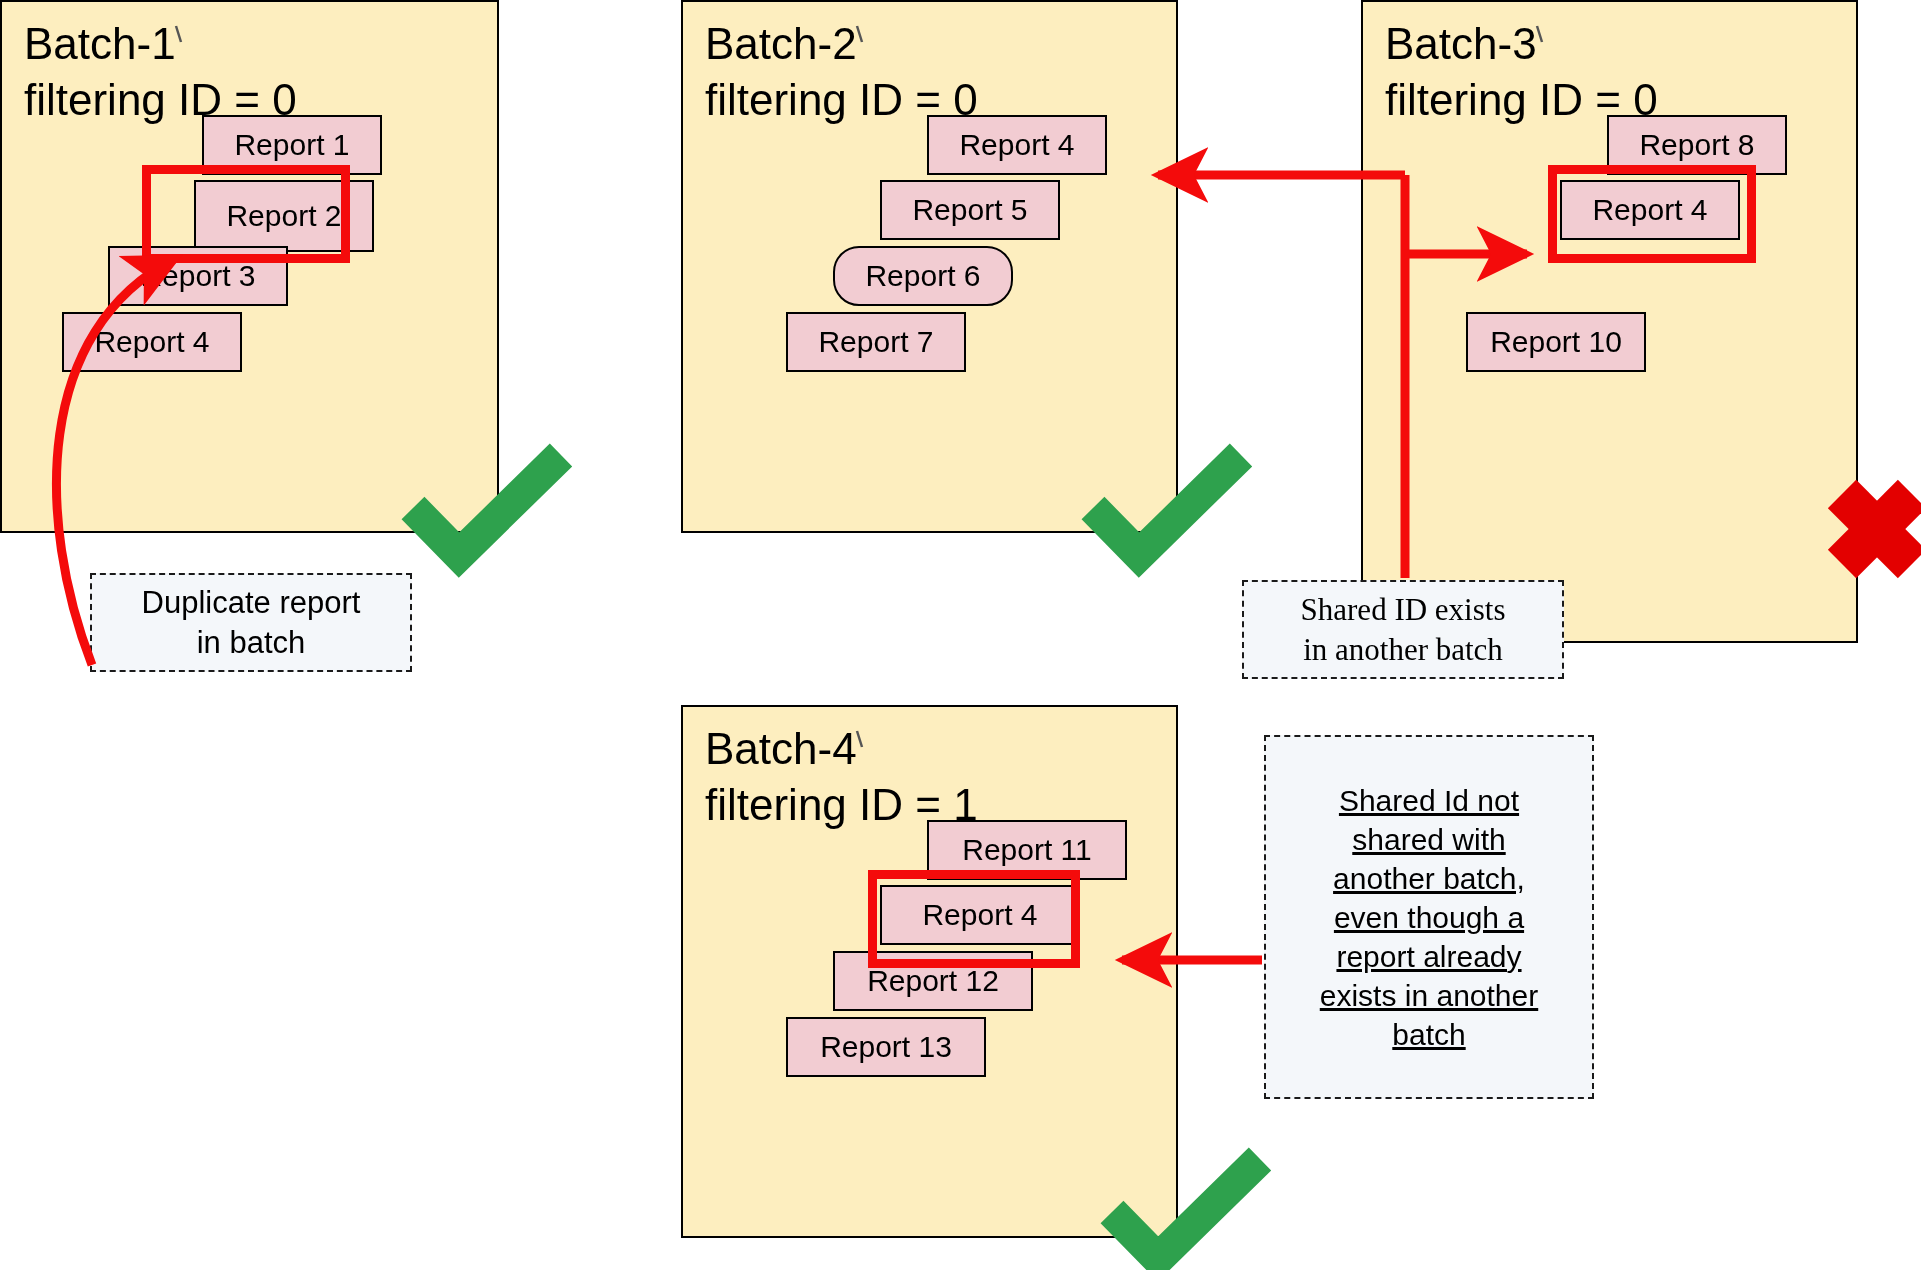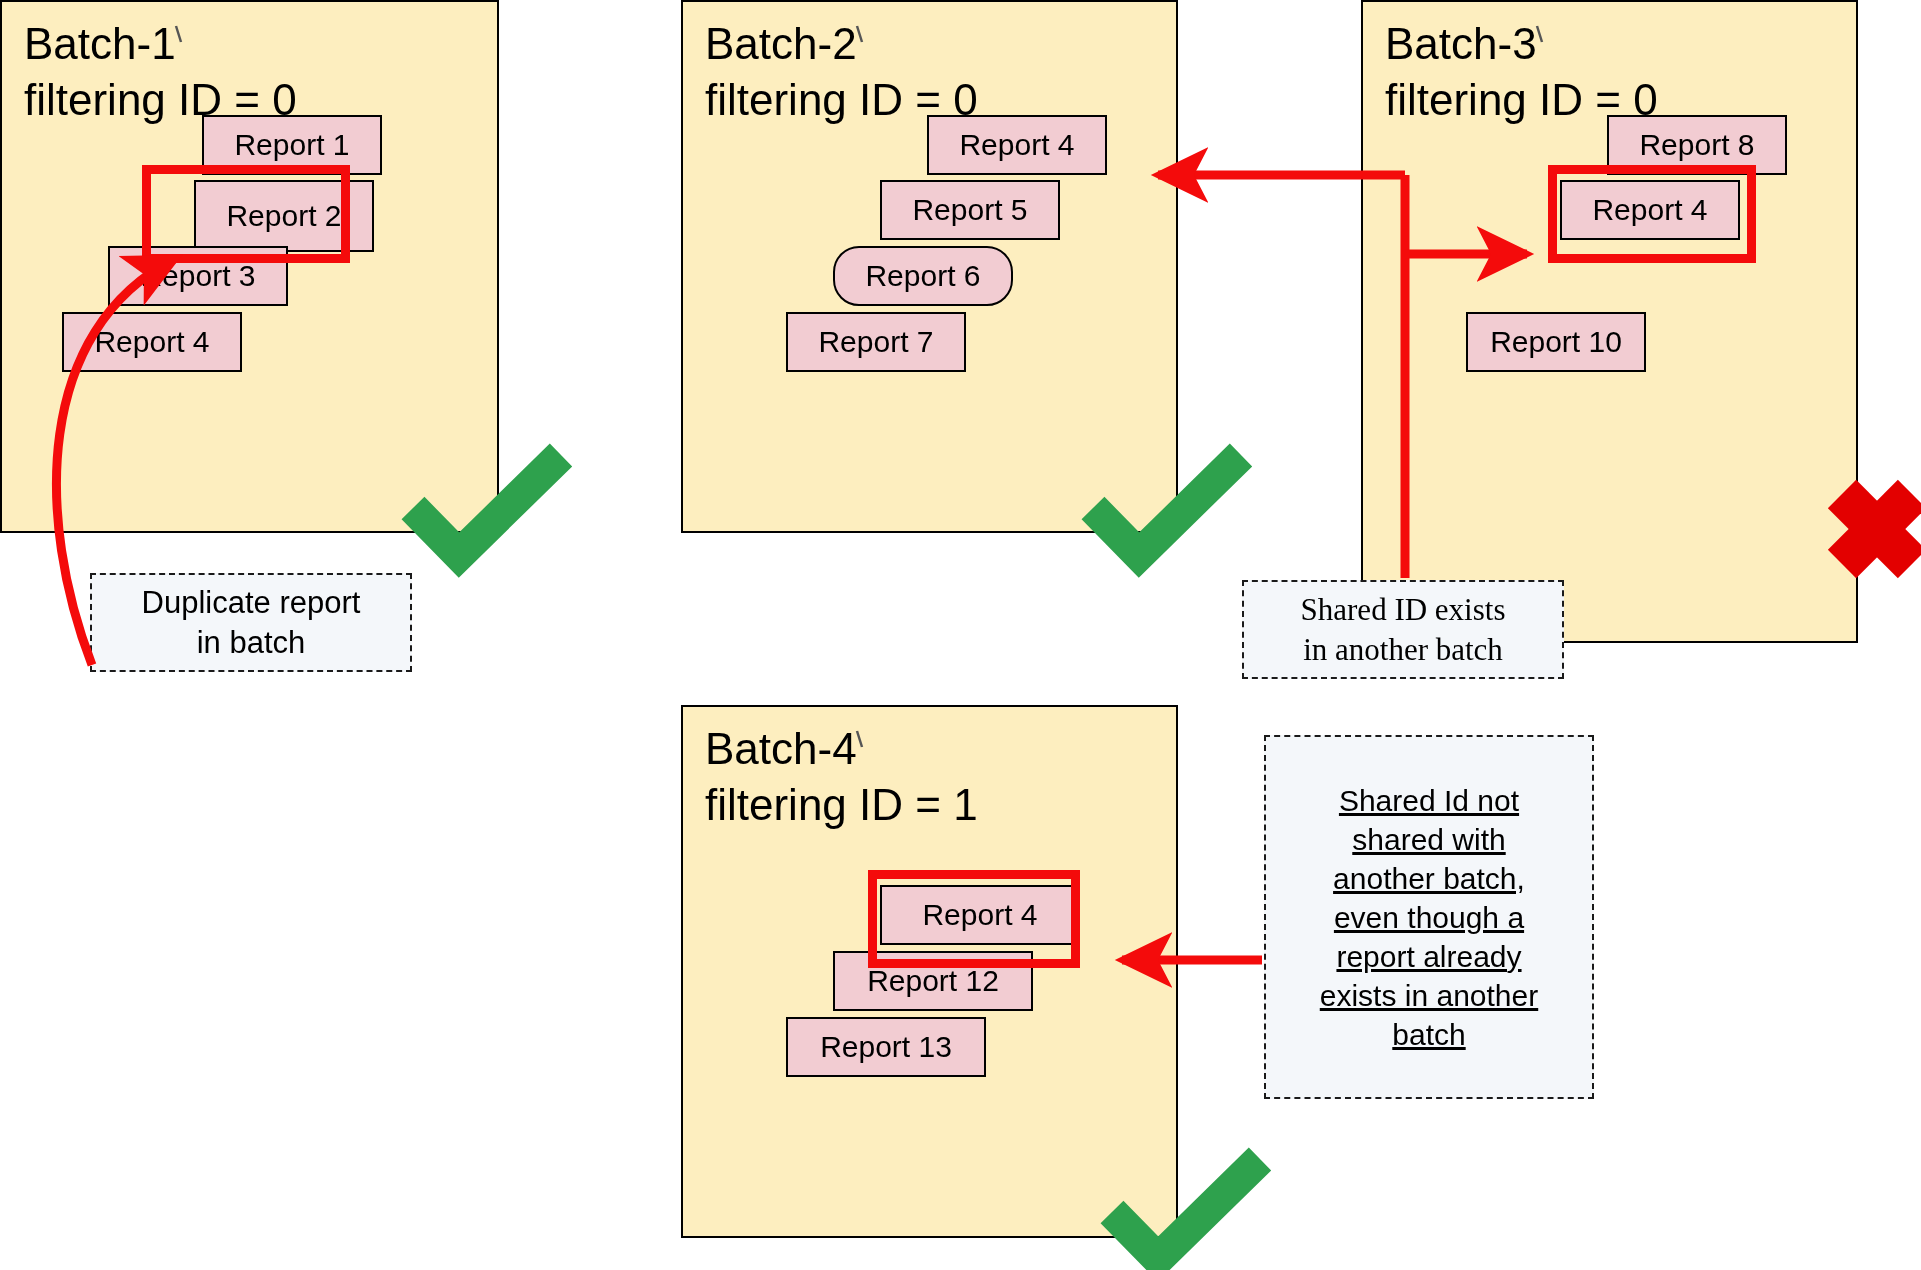--- a/index.html
+++ b/index.html
@@ -104,20 +104,21 @@
 filtering ID = 0</div>
     <div class="card" style="left:244px; top:113px; width:180px; height:60px;">Report 8</div>
     <div class="card" style="left:197px; top:178px; width:180px; height:60px;">Report 4</div>
     <div class="card" style="left:103px; top:310px; width:180px; height:60px;">Report 10</div>
     <div class="hl-box" style="left:185px; top:163px; width:208px; height:98px;"></div>
   </div>
 
   <div class="batch" style="left:681px; top:705px; width:497px; height:533px;">
     <div class="batch-title">Batch-4
 filtering ID = 1</div>
+    <div class="card" style="left:244px; top:113px; width:200px; height:60px;">Report 11</div>
     <div class="card" style="left:197px; top:178px; width:200px; height:60px;">Report 4</div>
     <div class="card" style="left:150px; top:244px; width:200px; height:60px;">Report 12</div>
     <div class="card" style="left:103px; top:310px; width:200px; height:60px;">Report 13</div>
     <div class="hl-box" style="left:185px; top:163px; width:212px; height:98px;"></div>
   </div>
 
   <div class="note" style="left:90px; top:573px; width:322px; height:99px;">Duplicate report
 in batch</div>
 
   <div class="note" style="left:1242px; top:580px; width:322px; height:99px;font-family:Liberation Serif, serif;">Shared ID exists

